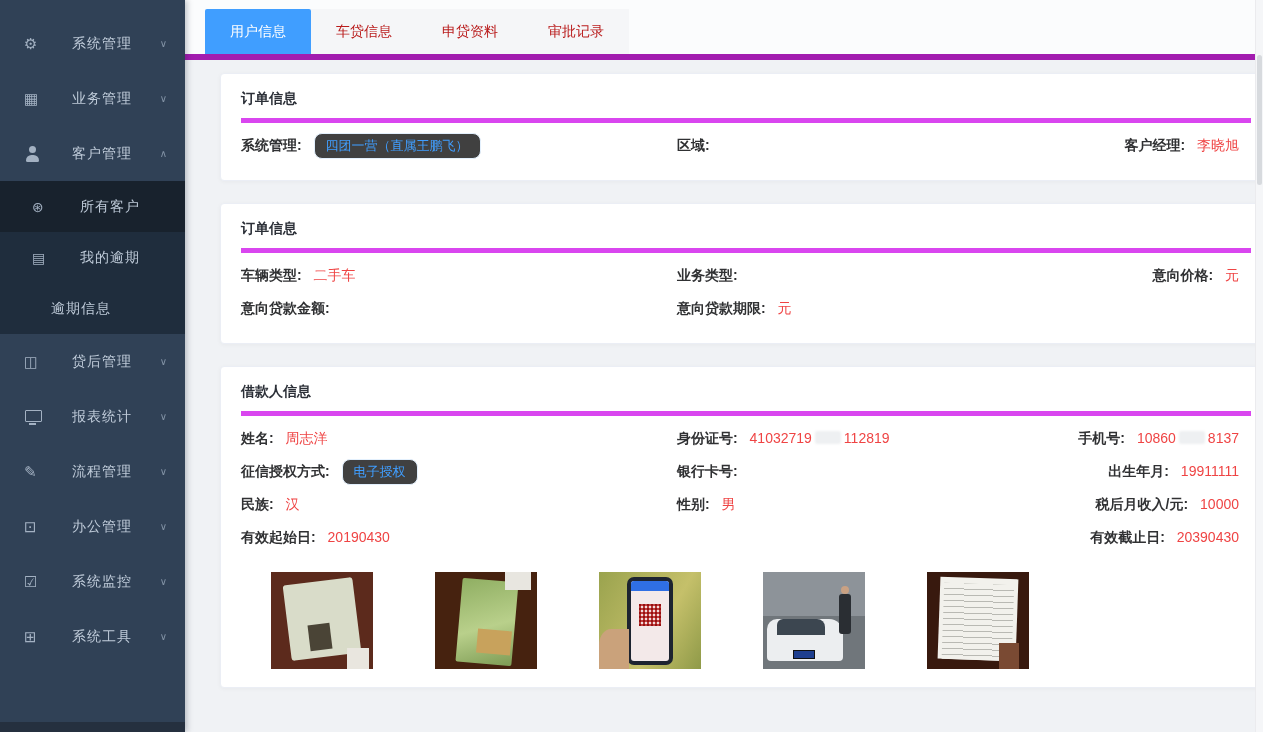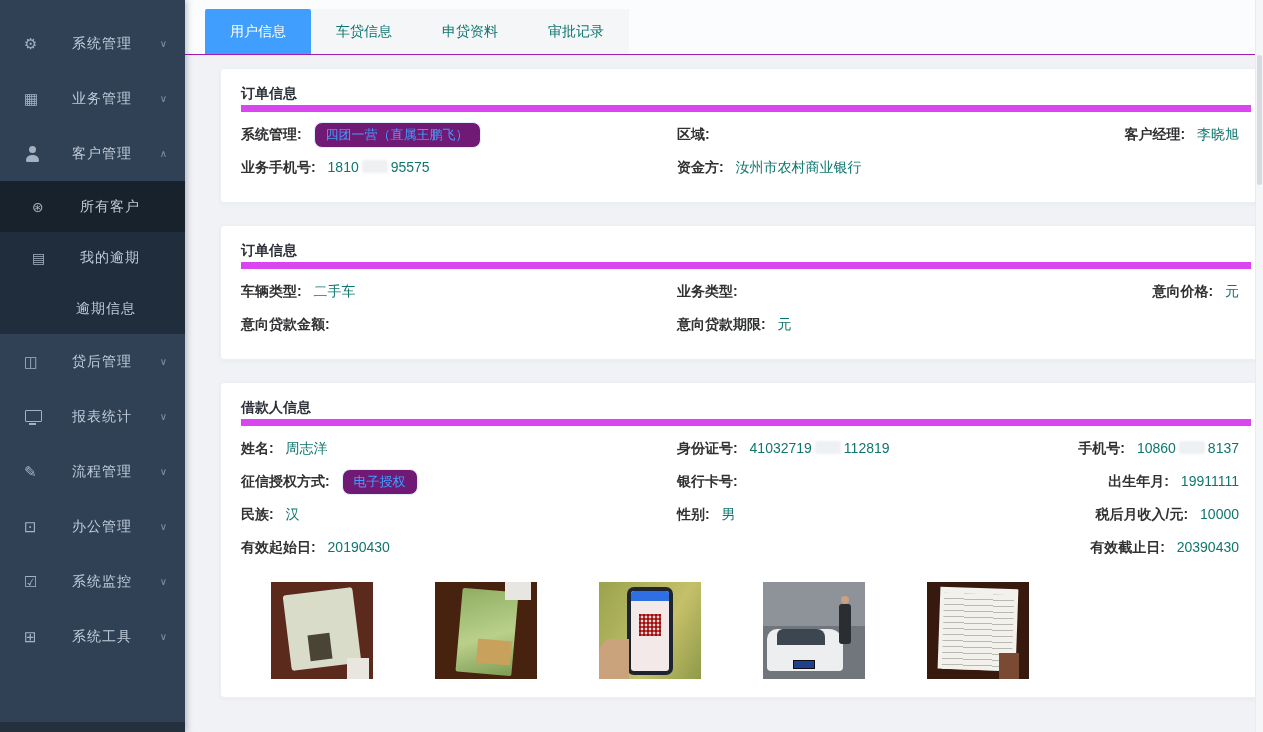--- a/index.html
+++ b/index.html
@@ -17,52 +17,52 @@
   .mi-icon { width:22px; min-width:22px; height:16px; position:relative;
     color:#a3b1c2; font-size:15px; line-height:16px; display:inline-block;
     font-family:"DejaVu Sans",sans-serif; }
   .mi-label { margin-left:26px; letter-spacing:1px; }
   .mi-chevron { margin-left:auto; color:#8292a5; font-size:10px;
     font-family:"DejaVu Sans",sans-serif; }
   .submenu { background:#1f2d3d; }
   .submenu .menu-item { height:51px; padding-left:32px; }
   .submenu .menu-item.active { background:#18222d; }
   .submenu .mi-icon { font-size:14px; }
-  .submenu .menu-item.no-icon .mi-label { margin-left:44px; }
+  .submenu .menu-item.no-icon .mi-label { margin-left:19px; }
   .icon-user::before { content:""; position:absolute; top:0; left:5px; width:7px;
     height:7px; border-radius:50%; background:#a3b1c2; }
   .icon-user::after { content:""; position:absolute; bottom:0; left:2px; width:13px;
     height:7px; border-radius:7px 7px 2px 2px; background:#a3b1c2; }
   .icon-monitor::before { content:""; position:absolute; top:1px; left:1px;
     width:15px; height:10px; border:1.5px solid #a3b1c2; border-radius:1px; }
   .icon-monitor::after { content:""; position:absolute; bottom:0; left:5px;
     width:7px; height:2px; background:#a3b1c2; }
   .sidebar-footer { height:10px; background:#25303f; }
 
   
   .main { flex:1; height:100%; position:relative; background:#f0f2f5; overflow:hidden; }
-  .tabs-wrap { background:#fbfcfd; border-bottom:1px solid #a21caf;
+  .tabs-wrap { background:#fbfcfd; border-bottom:6px solid #a21caf;
     padding:9px 0 0 20px; display:flex; }
   .tab { height:45px; line-height:45px; padding:0 25px; font-size:14px;
-    color:#0f766e; cursor:pointer; background:#f5f6f8; }
+    color:#b91c1c; cursor:pointer; background:#f5f6f8; }
   .tab.active { background:#409eff; color:#fff; border-radius:2px 2px 0 0; }
 
   .content { padding:13px 3px 0 35px; }
   .card { background:#fff; border:1px solid #ebeef5; border-radius:4px;
     box-shadow:0 1px 4px rgba(0,0,0,.04); padding:16px 8px 18px 20px; }
   .card + .card { margin-top:22px; }
   .card-title { font-size:14px; font-weight:bold; color:#2c3038;
-    padding-bottom:2px; border-bottom:7px solid #d946ef; margin-bottom:6px; }
+    padding-bottom:10px; border-bottom:5px solid #d946ef; margin-bottom:6px; }
   .row { display:grid; grid-template-columns:436px 1fr auto; align-items:center;
     min-height:33px; }
   .cell { font-size:14px; white-space:nowrap; }
   .cell .lbl { font-weight:bold; color:#303133; margin-right:8px; }
-  .cell .val { color:#0f766e; }
+  .cell .val { color:#ef4444; }
   .cell.c3 { justify-self:end; text-align:right; padding-right:12px; }
-  .tag { display:inline-block; background:#701a75; border:1px solid #e3f0fd;
+  .tag { display:inline-block; background:#404040; border:1px solid #e3f0fd;
     color:#409eff; font-size:13px; padding:3px 11px; border-radius:8px;
     cursor:pointer; }
   .redact { display:inline-block; width:26px; height:13px; background:#eef0f2;
     border-radius:2px; margin:0 3px; vertical-align:-1px; filter:blur(1px); }
 
   
   .photos { display:flex; gap:62px; margin:18px 0 0 30px; }
   .photo-item { width:102px; }
   .thumb { width:102px; height:97px; position:relative; overflow:hidden;
     cursor:pointer; }
@@ -225,31 +225,20 @@
           </div>
           <div class="cell">
             <span class="lbl">区域:</span>
             <span class="val"></span>
           </div>
           <div class="cell c3">
             <span class="lbl">客户经理:</span>
             <span class="val">李晓旭</span>
           </div>
         </div>
-        <div class="row">
-          <div class="cell">
-            <span class="lbl">业务手机号:</span>
-            <span class="val"><span>1810</span><span class="redact"></span><span>95575</span></span>
-          </div>
-          <div class="cell">
-            <span class="lbl">资金方:</span>
-            <span class="val">汝州市农村商业银行</span>
-          </div>
-          <div class="cell c3"></div>
-        </div>
       </section>
 
       <section class="card">
         <div class="card-title">订单信息</div>
         <div class="row">
           <div class="cell">
             <span class="lbl">车辆类型:</span>
             <span class="val">二手车</span>
           </div>
           <div class="cell">

